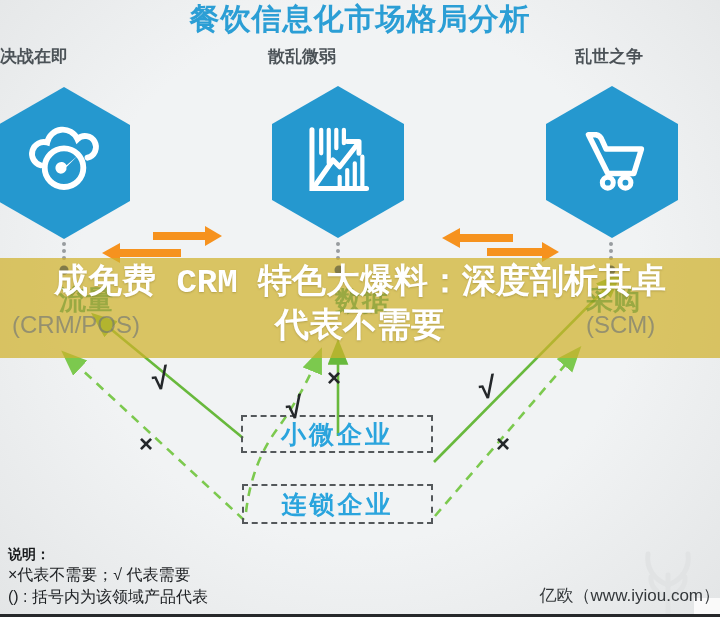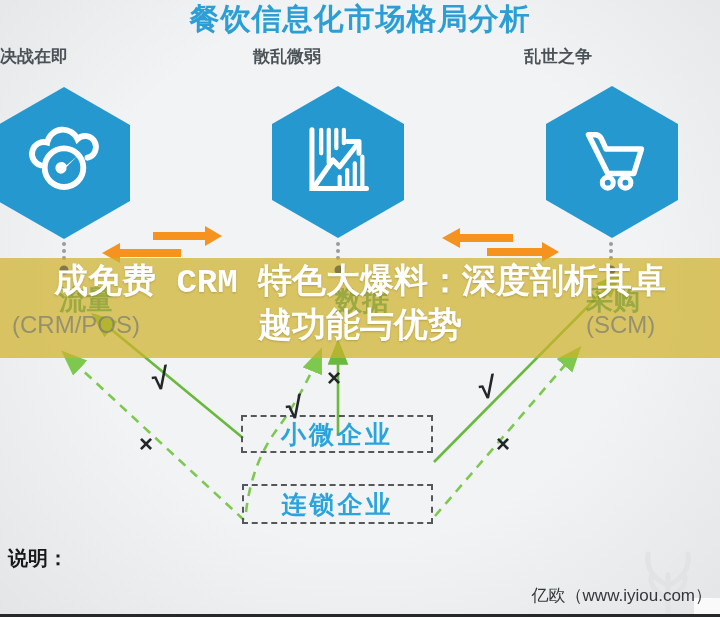--- a/index.html
+++ b/index.html
@@ -6,21 +6,21 @@
   #canvas{
     position:relative;width:720px;height:617px;overflow:hidden;
     font-family:"Liberation Sans","DejaVu Sans",sans-serif;
     background:radial-gradient(ellipse at 50% 45%, #f1f3f4 55%, #e3e5e6 100%);
   }
   
   .title{position:absolute;left:0;top:-1px;width:720px;text-align:center;
     font-size:30px;font-weight:bold;color:#2b9ed5;letter-spacing:1px;}
   .col-header{position:absolute;top:45px;width:120px;text-align:left;
     font-size:17px;font-weight:bold;color:#4b5257;}
-  #hdr1{left:0;} #hdr2{left:253px;} #hdr3{left:524px;}
+  #hdr1{left:0;} #hdr2{left:268px;} #hdr3{left:575px;}
   
   .hex{position:absolute;width:132px;height:152px;background:#2598cf;
     clip-path:polygon(50% 0,100% 25%,100% 75%,50% 100%,0 75%,0 25%);
     display:flex;align-items:center;justify-content:center;}
   #hexL{left:-2px;top:87px;} #hexC{left:272px;top:86px;} #hexR{left:546px;top:86px;}
   .hex svg{width:84px;height:84px;}
   
   .banner{position:absolute;left:0;top:258px;width:720px;height:100px;
     background:rgba(208,177,43,0.72);}
   .banner-text{position:absolute;left:0;top:262px;width:720px;text-align:center;
@@ -37,22 +37,22 @@
   #box1{left:241px;top:415px;width:188px;height:34px;}
   #box2{left:242px;top:484px;width:187px;height:36px;}
   
   .mark{position:absolute;color:#24272a;}
   .chk{font-size:30px;font-weight:bold;transform:rotate(-6deg);}
   .crs{font-size:24px;font-weight:bold;}
   #m1{left:152px;top:362px;} #m2{left:327px;top:364px;} #m3{left:479px;top:371px;}
   #m4{left:139px;top:430px;} #m5{left:286px;top:391px;} #m6{left:496px;top:430px;}
   
   .legend{position:absolute;left:8px;top:545px;color:#202326;font-size:16px;line-height:1.32;}
-  .legend .hd{font-size:20px;font-weight:bold;color:#17191b;margin-bottom:1px;}
-  .credit{position:absolute;right:8px;top:584px;font-size:17px;color:#34383b;}
+  .legend .hd{font-size:14px;font-weight:bold;color:#17191b;margin-bottom:1px;}
+  .credit{position:absolute;right:0;top:584px;font-size:17px;color:#34383b;}
   .bottom-bar{position:absolute;left:0;top:614px;width:720px;height:3px;background:#26282a;}
   .wm-box{position:absolute;left:694px;top:598px;width:26px;height:19px;background:rgba(255,255,255,0.8);}
   svg.layer{position:absolute;left:0;top:0;pointer-events:none;}
 </style>
 </head>
 <body>
 
 <div id="canvas">
 
   <div class="title">餐饮信息化市场格局分析</div>
@@ -146,35 +146,37 @@
   </svg>
 
   <div class="peek-green" id="lblFlow">流量</div>
   <div class="peek-green" id="lblData">数据</div>
   <div class="peek-green" id="lblBuy">采购</div>
   <div class="peek-gray" id="prodL">(CRM/POS)</div>
   <div class="peek-gray" id="prodR">(SCM)</div>
 
   <div class="banner-text">
     <div>成免费 CRM 特色大爆料：深度剖析其卓</div>
-    <div>越功能与优势</div>
+    <div>代表不需要</div>
   </div>
 
   <div class="ebox" id="box1">小微企业</div>
   <div class="ebox" id="box2">连锁企业</div>
 
   <span class="mark chk" id="m1">√</span>
   <span class="mark crs" id="m2">×</span>
   <span class="mark chk" id="m3">√</span>
   <span class="mark crs" id="m4">×</span>
   <span class="mark chk" id="m5">√</span>
   <span class="mark crs" id="m6">×</span>
 
   <div class="legend">
     <div class="hd">说明：</div>
+    <div>×代表不需要；√ 代表需要</div>
+    <div>() : 括号内为该领域产品代表</div>
   </div>
 
   <svg class="layer" width="720" height="617">
     <g fill="none" stroke="#e1e3e4" stroke-width="5" stroke-linecap="round">
       <path d="M668 615 V575"></path>
       <path d="M668 585 C654 580 646 568 648 554"></path>
       <path d="M668 585 C682 580 690 568 688 554"></path>
       <path d="M668 597 C657 594 650 586 651 577"></path>
       <path d="M668 597 C679 594 686 586 685 577"></path>
     </g>

